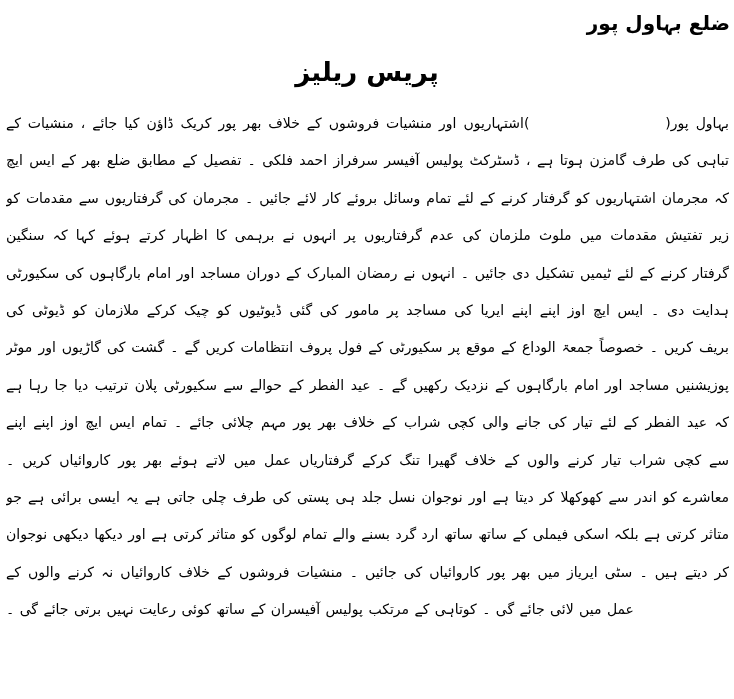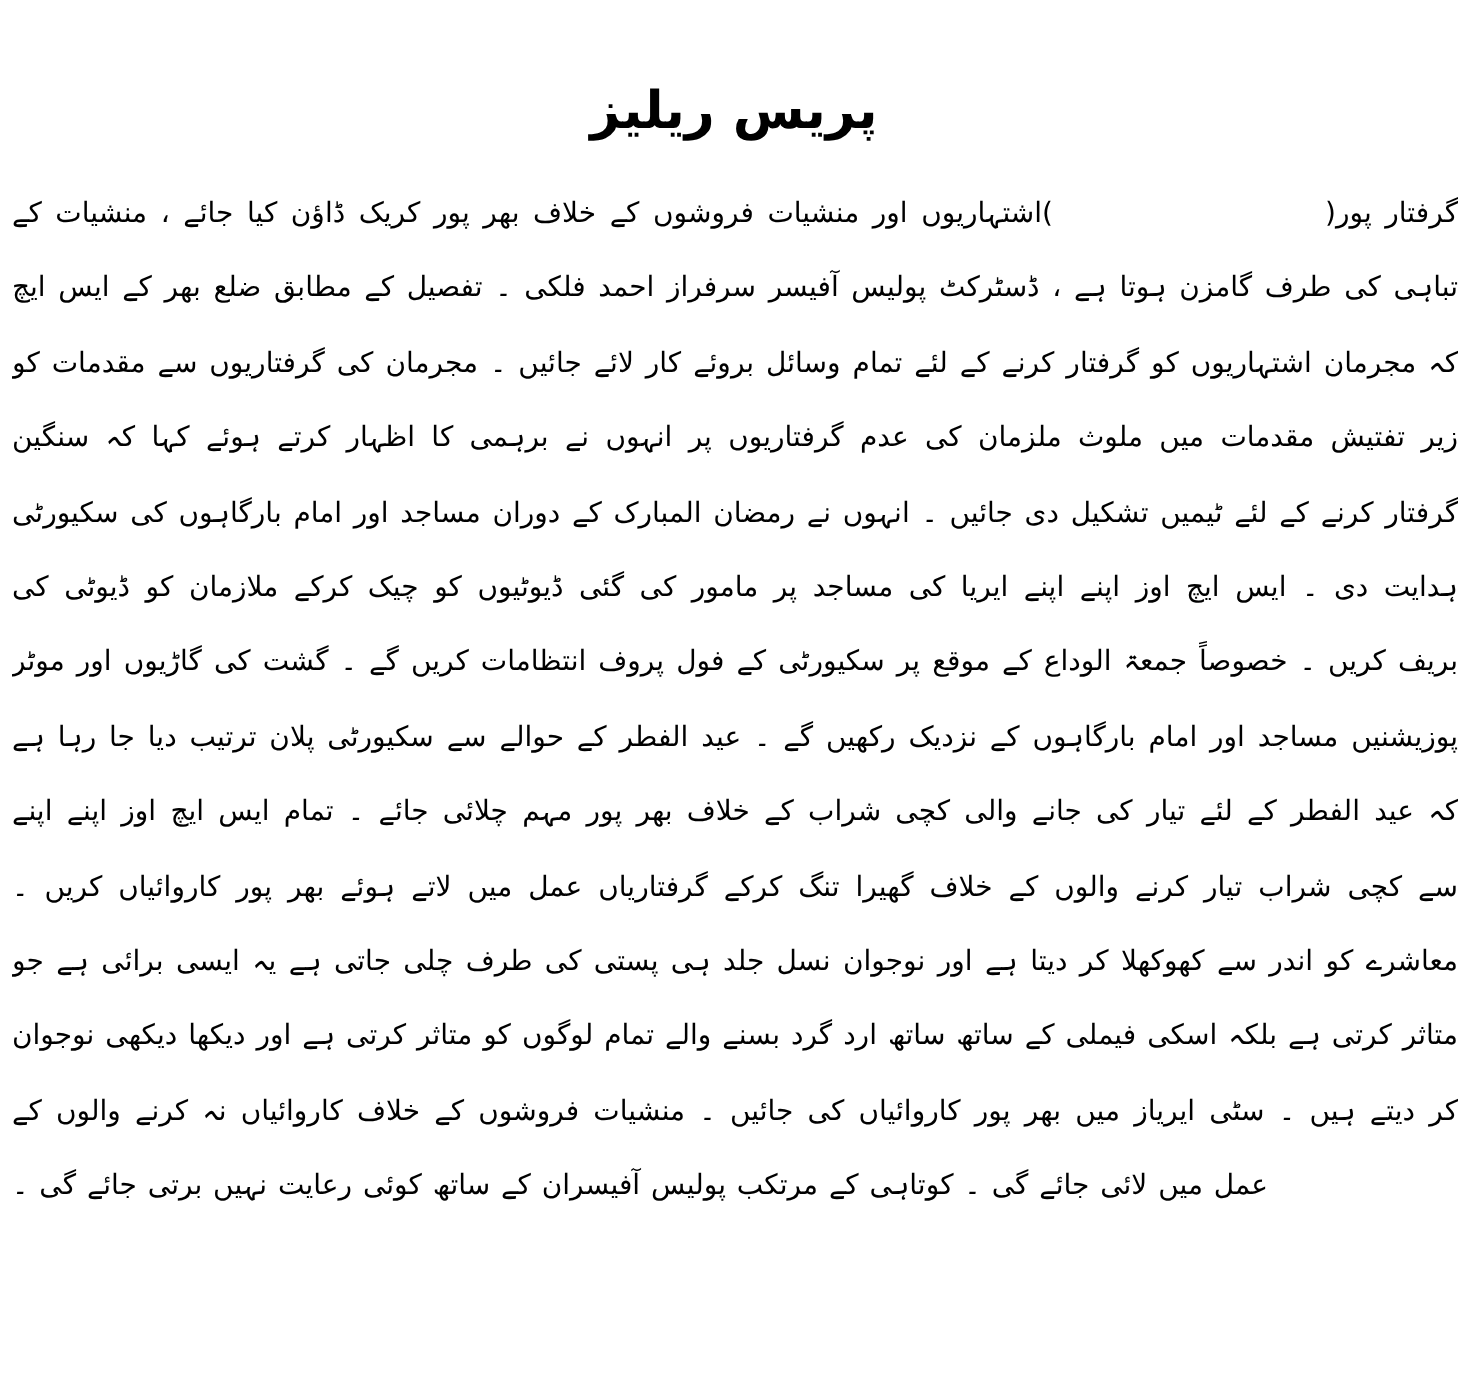--- a/index.html
+++ b/index.html
@@ -23,21 +23,21 @@
     align-items: flex-start;
     padding: 8px 4px 0 20px;
     font-size: 20px;
     font-weight: bold;
     line-height: 30px;
   }
   .title {
     text-align: center;
     font-size: 26px;
     font-weight: bold;
-    margin-top: 28px;
+    margin-top: 14px;
     line-height: 40px;
   }
   .body-text {
     margin-top: 13px;
     padding: 0 5px 0 6px;
     font-size: 14px;
   }
   .bline {
     line-height: 37.4px;
     height: 37.4px;
@@ -56,27 +56,28 @@
     height: 1px;
     vertical-align: baseline;
   }
 </style>
 </head>
 <body>
 
 <div class="page">
 
   <div class="hdr">
+    <div class="hdr-left">ضلع بہاول پور</div>
   </div>
 
   <div class="title">پریس ریلیز</div>
 
   <div class="body-text">
     <div class="bline">
-      <span>گرفتار پور(</span><span class="blank"></span><span>)اشتہاریوں اور منشیات فروشوں کے خلاف بھر پور کریک ڈاؤن کیا جائے ، منشیات کے استعمال سے معاشرہ</span>
+      <span>بہاول پور(</span><span class="blank"></span><span>)اشتہاریوں اور منشیات فروشوں کے خلاف بھر پور کریک ڈاؤن کیا جائے ، منشیات کے استعمال سے معاشرہ</span>
     </div>
     <div id="lines">
         <div class="bline">تباہی کی طرف گامزن ہوتا ہے ، ڈسٹرکٹ پولیس آفیسر سرفراز احمد فلکی ۔ تفصیل کے مطابق ضلع بھر کے ایس ایچ اوز کو ہدایت دیتے ہوئے کہا</div>
         <div class="bline">کہ مجرمان اشتہاریوں کو گرفتار کرنے کے لئے تمام وسائل بروئے کار لائے جائیں ۔ مجرمان کی گرفتاریوں سے مقدمات کو یکسو کیا جائے گا ۔</div>
         <div class="bline">زیر تفتیش مقدمات میں ملوث ملزمان کی عدم گرفتاریوں پر انہوں نے برہمی کا اظہار کرتے ہوئے کہا کہ سنگین مقدمات میں ملوث ملزمان کو</div>
         <div class="bline">گرفتار کرنے کے لئے ٹیمیں تشکیل دی جائیں ۔ انہوں نے رمضان المبارک کے دوران مساجد اور امام بارگاہوں کی سکیورٹی یقینی بنانے کی</div>
         <div class="bline">ہدایت دی ۔ ایس ایچ اوز اپنے اپنے ایریا کی مساجد پر مامور کی گئی ڈیوٹیوں کو چیک کرکے ملازمان کو ڈیوٹی کی حساسیت کے بارے میں</div>
         <div class="bline">بریف کریں ۔ خصوصاً جمعۃ الوداع کے موقع پر سکیورٹی کے فول پروف انتظامات کریں گے ۔ گشت کی گاڑیوں اور موٹر سائیکل اسکارڈ کی</div>
         <div class="bline">پوزیشنیں مساجد اور امام بارگاہوں کے نزدیک رکھیں گے ۔ عید الفطر کے حوالے سے سکیورٹی پلان ترتیب دیا جا رہا ہے تاہم انہوں نے کہا</div>
         <div class="bline">کہ عید الفطر کے لئے تیار کی جانے والی کچی شراب کے خلاف بھر پور مہم چلائی جائے ۔ تمام ایس ایچ اوز اپنے اپنے علاقوں میں مخبران کی مدد</div>

